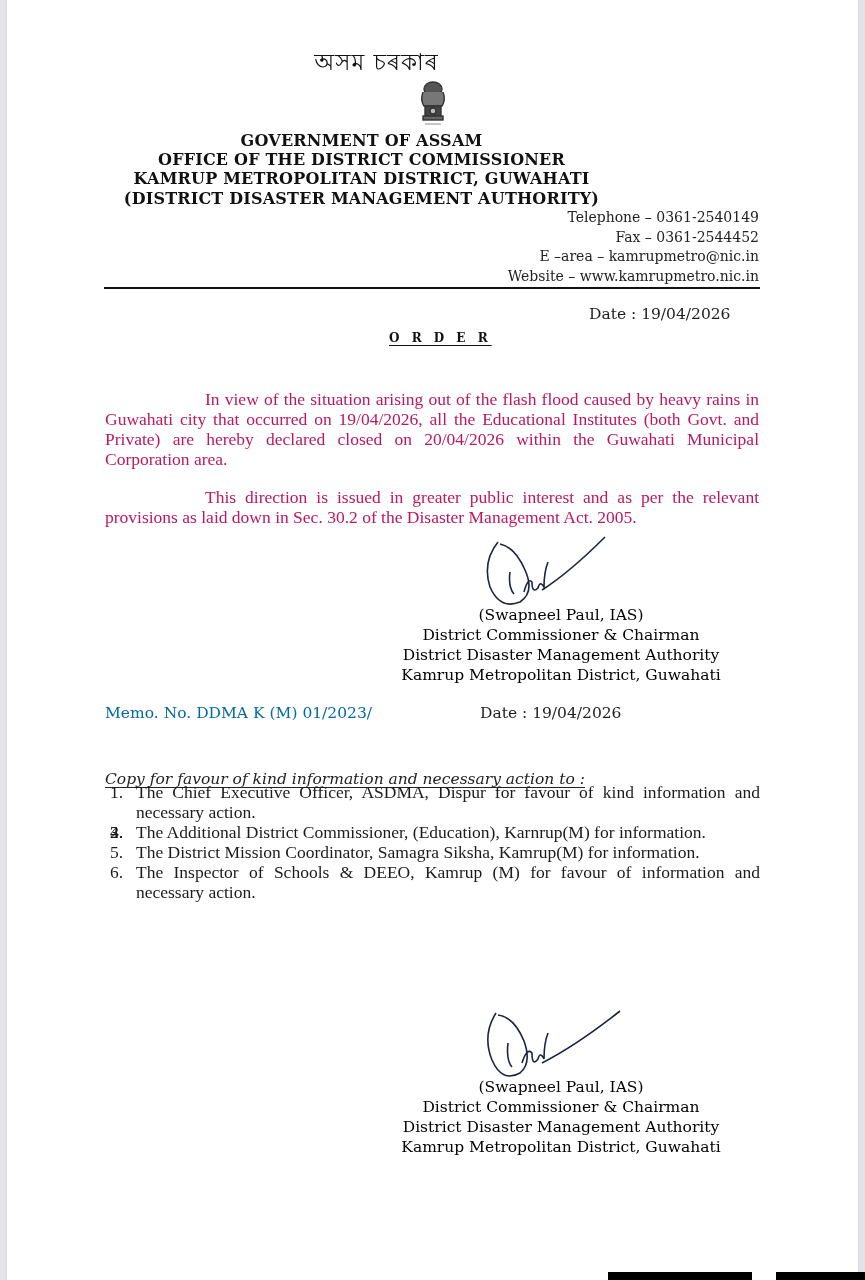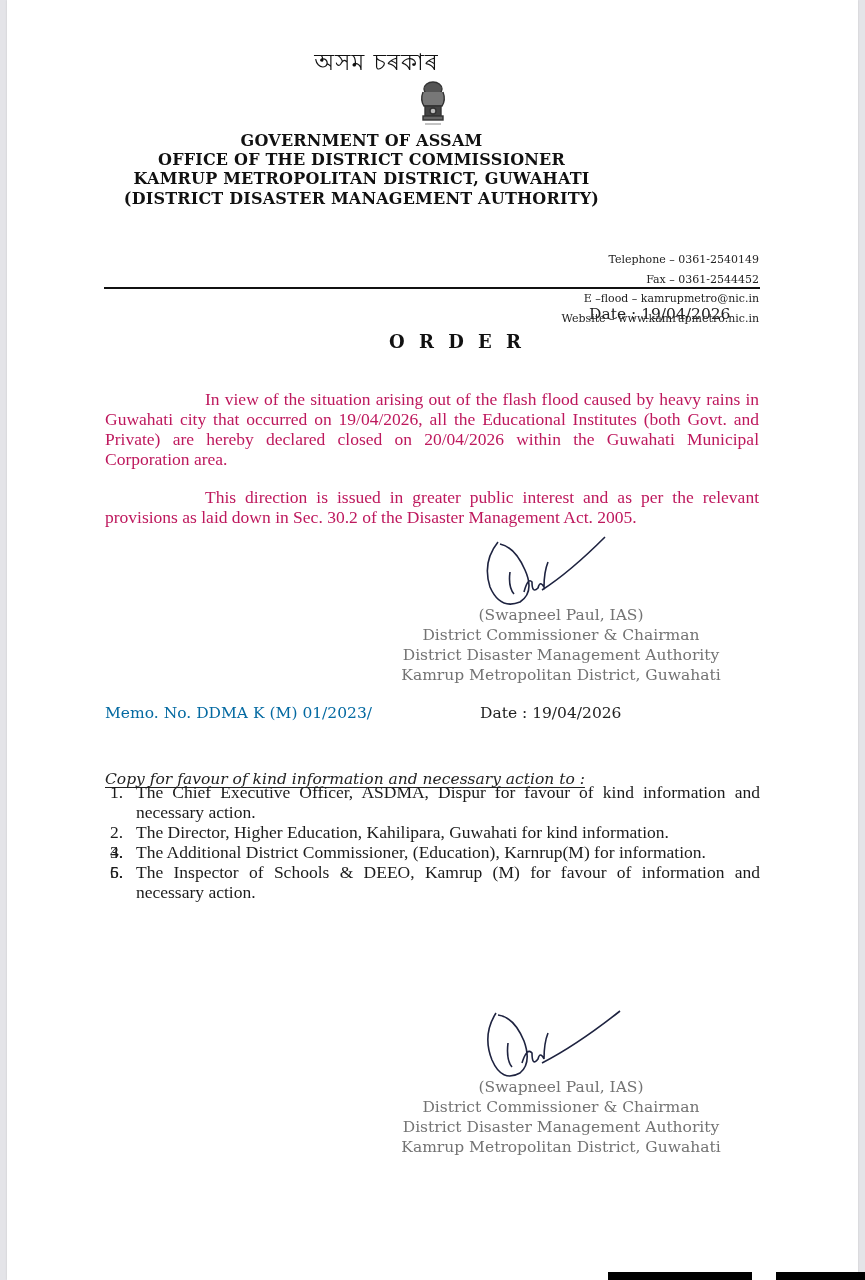--- a/index.html
+++ b/index.html
@@ -20,39 +20,38 @@
     font-family: "DejaVu Sans", sans-serif; font-size: 23px; color: #111;
     letter-spacing: 1px;
   }
   .emblem { left: 414px; top: 80px; width: 38px; height: 48px; }
   .hdr-line {
     left: 0; width: 723px; text-align: center;
     font-family: "DejaVu Serif", serif; font-weight: bold; font-size: 16px;
     color: #111; letter-spacing: 0.2px; white-space: nowrap;
   }
   .contact {
-    right: 106px; text-align: right; font-size: 11px; color: #222; white-space: nowrap;
+    right: 106px; text-align: right; font-size: 14px; color: #222; white-space: nowrap;
     font-family: "DejaVu Serif", serif;
-    margin-top: 44px;
   }
   .rule { left: 104px; width: 656px; top: 287px; height: 2px; background: #111; }
   .date-top { left: 589px; top: 305px; font-size: 15.5px; color: #222; }
   .order-title {
-    left: 389px; top: 331px; font-weight: bold; font-size: 18px; letter-spacing: 4px;
-    text-underline-offset: 3px; color: #111;
+    left: 389px; top: 331px; font-weight: bold; font-size: 12px; letter-spacing: 4px;
+    text-decoration: underline; text-underline-offset: 3px; color: #111;
   }
   .para {
     left: 105px; width: 654px; font-family: "Liberation Serif", serif; font-size: 17.5px;
     line-height: 20px; text-align: justify; text-align-last: left; color: #be185d;
   }
   .para .indent { display: inline-block; width: 100px; }
   .sig-svg { position: absolute; }
   .sig-block {
     left: 380px; width: 362px; text-align: center; font-family: "DejaVu Serif", serif;
-    font-size: 15.5px; line-height: 20px; color: #737373;
+    font-size: 15.5px; line-height: 20px; color: #000000;
   }
   .memo { left: 105px; top: 704px; font-size: 15.5px; color: #0369a1; white-space: nowrap; }
   .memo-date { left: 480px; top: 704px; font-size: 15.5px; color: #222; white-space: nowrap; }
   .copy-head {
     left: 105px; top: 743px; font-size: 15.5px; font-style: italic; color: #222;
     text-decoration: underline; text-underline-offset: 3px; white-space: nowrap; margin-top: 27px;
   }
   .cc-list {
     left: 106px; width: 654px; top: 782px; margin: 0; padding: 0; list-style: none;
     font-family: "Liberation Serif", serif; font-size: 17.5px; line-height: 20px; color: #1c1c1c;
@@ -79,21 +78,21 @@
   </g>
 </svg>
 
 <div class="abs hdr-line" style="top:131px">GOVERNMENT OF ASSAM</div>
 <div class="abs hdr-line" style="top:150px">OFFICE OF THE DISTRICT COMMISSIONER</div>
 <div class="abs hdr-line" style="top:169px">KAMRUP METROPOLITAN DISTRICT, GUWAHATI</div>
 <div class="abs hdr-line" style="top:189px">(DISTRICT DISASTER MANAGEMENT AUTHORITY)</div>
 
 <div class="abs contact" style="top:209px">Telephone – 0361-2540149</div>
 <div class="abs contact" style="top:229px">Fax – 0361-2544452</div>
-<div class="abs contact" style="top:248px">E –flood – kamrupmetro@nic.in</div>
+<div class="abs contact" style="top:248px">E –area – kamrupmetro@nic.in</div>
 <div class="abs contact" style="top:268px">Website – www.kamrupmetro.nic.in</div>
 
 <div class="abs rule"></div>
 
 <div class="abs date-top">Date : 19/04/2026</div>
 <div class="abs order-title">O R D E R</div>
 
 <div class="abs para" style="top:389px"><span class="indent"></span><span>In view of the situation arising out of the flash flood caused by heavy rains in Guwahati city that occurred on 19/04/2026, all the Educational Institutes (both Govt. and Private) are hereby declared closed on 20/04/2026 within the Guwahati Municipal Corporation area.</span></div>
 <div class="abs para" style="top:487px"><span class="indent"></span><span>This direction is issued in greater public interest and as per the relevant provisions as laid down in Sec. 30.2 of the Disaster Management Act. 2005.</span></div>
 
@@ -107,24 +106,24 @@
   <div>Kamrup Metropolitan District, Guwahati</div>
 </div>
 
 <div class="abs memo">Memo. No. DDMA K (M) 01/2023/</div>
 <div class="abs memo-date">Date : 19/04/2026</div>
 
 <div class="abs copy-head">Copy for favour of kind information and necessary action to :</div>
 
 <ol class="abs cc-list">
   <li><span class="num">1.</span><span>The Chief Executive Officer, ASDMA, Dispur for favour of kind information and necessary action.</span></li>
-  <li><span class="num">2.</span><span>The Director, Higher Education, Kahilipara, Guwahati for kind information.</span></li>
+  <li><span class="num">2.</span></li>
   <li><span class="num">3.</span></li>
   <li><span class="num">4.</span><span>The Additional District Commissioner, (Education), Karnrup(M) for information.</span></li>
-  <li><span class="num">5.</span></li>
+  <li><span class="num">5.</span><span>The District Mission Coordinator, Samagra Siksha, Kamrup(M) for information.</span></li>
   <li><span class="num">6.</span><span>The Inspector of Schools &amp; DEEO, Kamrup (M) for favour of information and necessary action.</span></li>
 </ol>
 
 <svg class="sig-svg" style="left:482px;top:1005px;width:140px;height:80px" viewBox="0 0 140 80">
   <path d="M14 8 Q0 30 10 55 Q20 78 38 68 Q50 58 42 36 Q32 12 16 10 M26 38 Q24 55 30 62 M40 58 Q45 42 50 48 Q50 62 56 54 Q58 46 62 54 Q62 38 66 28 M60 58 Q95 40 138 6" fill="none" stroke="#1e2340" stroke-width="1.6"></path>
 </svg>
 <div class="abs sig-block" style="top:1077px">
   <div>(Swapneel Paul, IAS)</div>
   <div>District Commissioner &amp; Chairman</div>
   <div>District Disaster Management Authority</div>

